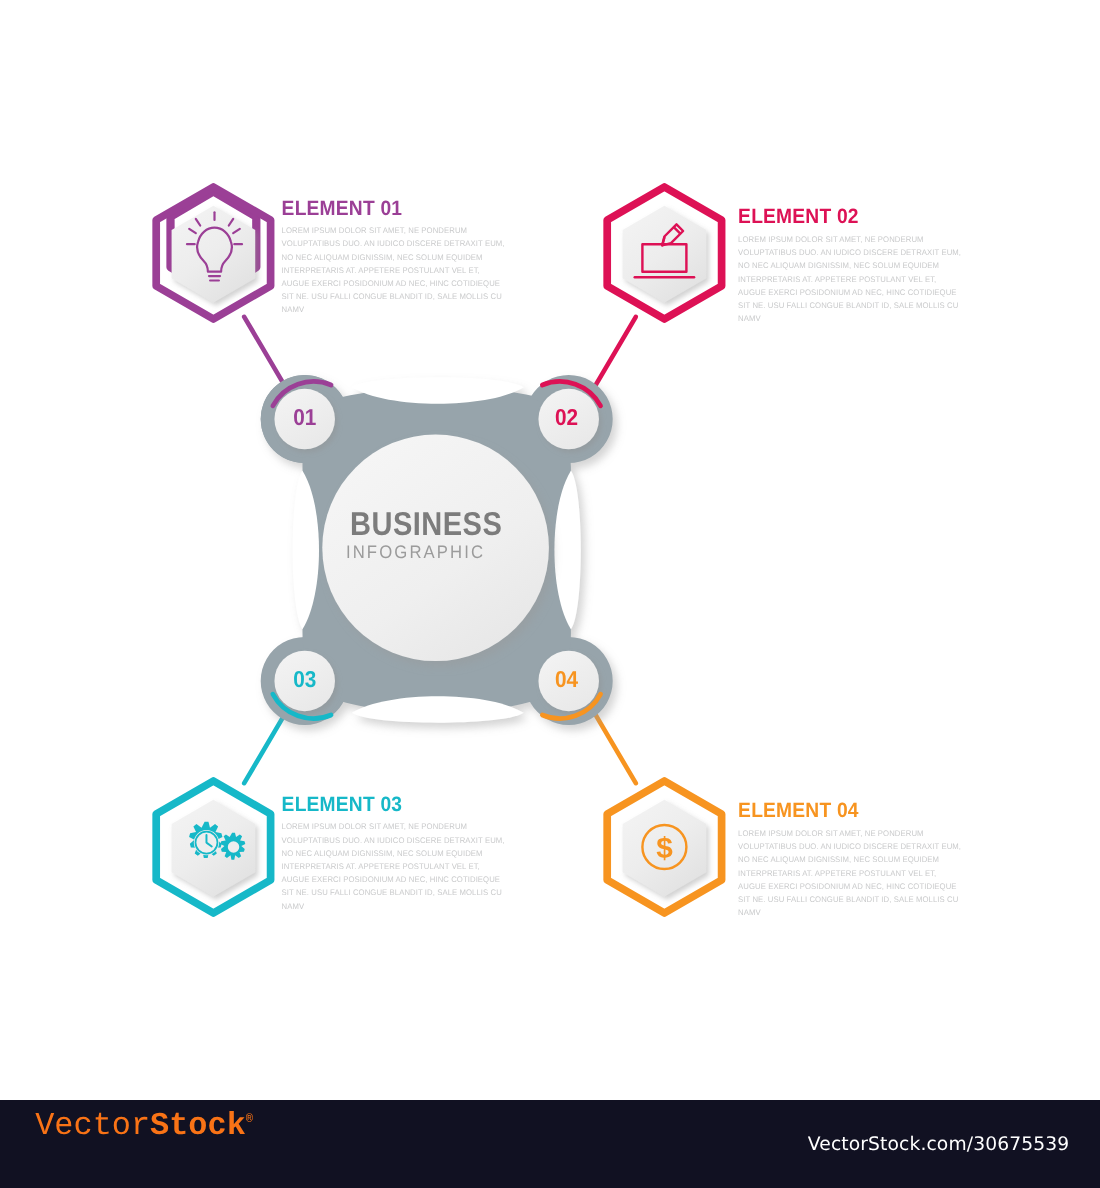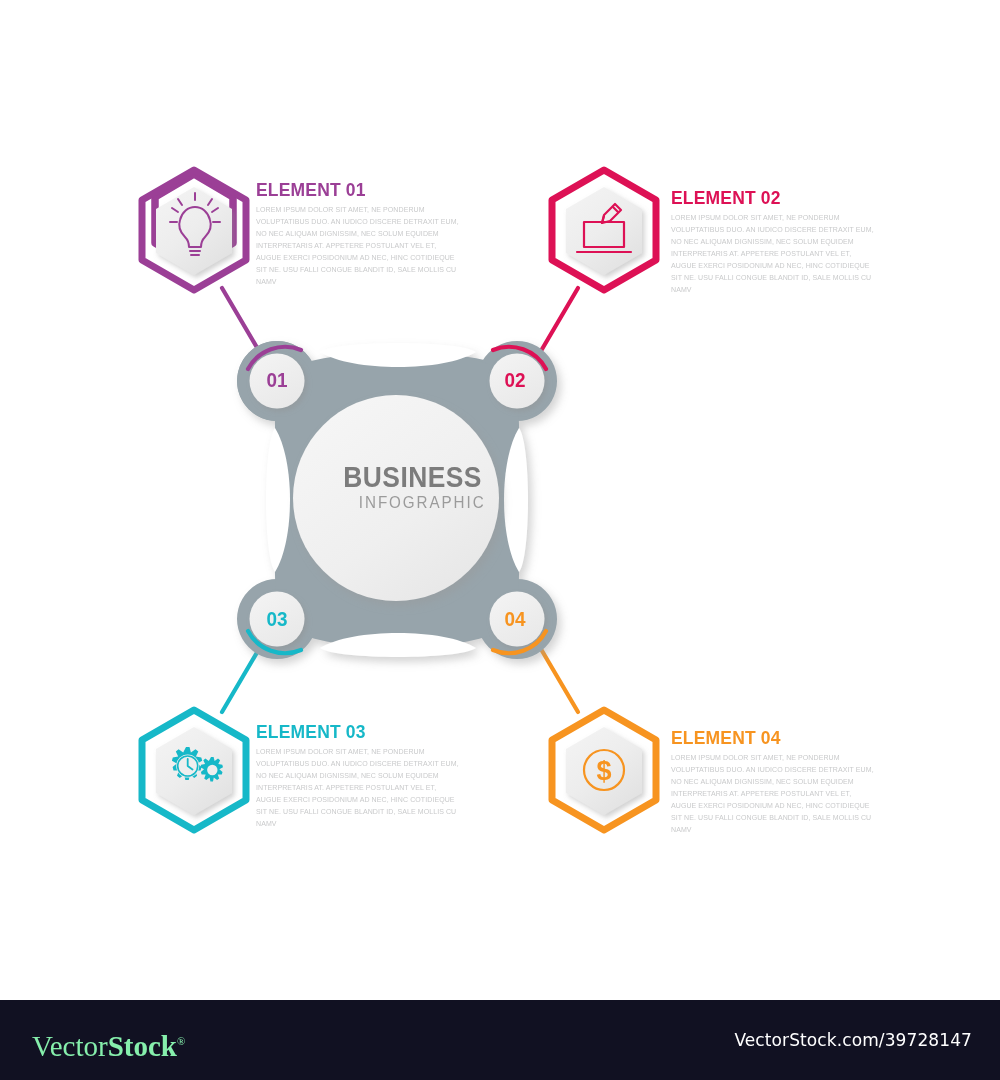--- a/index.html
+++ b/index.html
@@ -62,21 +62,21 @@
   #text-02 { left: 671px; top: 188px; }
   #text-03 { left: 256px; top: 722px; }
   #text-04 { left: 671px; top: 728px; }
 
   
   .center-label {
     position: absolute;
     left: 307px;
     top: 462px;
     width: 186px;
-    text-align: right;
+    text-align: left;
     pointer-events: none;
   }
   .center-title {
     font-family: "Liberation Sans Narrow", "Liberation Sans", sans-serif;
     font-weight: bold;
     font-size: 30px;
     color: #7c7c7c;
     line-height: 1;
     letter-spacing: 0.5px;
     transform: scaleX(0.88);
@@ -113,24 +113,24 @@
     position: absolute;
     left: 0;
     top: 1000px;
     width: 1000px;
     height: 80px;
     background: #111122;
   }
   .vs-logo {
     position: absolute;
     left: 32px;
-    top: 32px;
-    font-family: Liberation Serif, serif;
+    top: 9px;
+    font-family: Liberation Mono, monospace;
     font-size: 29px;
-    color: #86efac;
+    color: #f97316;
     line-height: 1;
     white-space: nowrap;
   }
   .vs-logo .vs-light { font-weight: 300; }
   .vs-logo .vs-bold { font-weight: bold; }
   .vs-logo .vs-reg {
     font-size: 11px;
     vertical-align: super;
   }
   .vs-url {
@@ -346,14 +346,14 @@
     <p class="element-title" style="color:#f79420">ELEMENT 04</p>
     <p class="element-body">LOREM IPSUM DOLOR SIT AMET, NE PONDERUM VOLUPTATIBUS DUO. AN IUDICO DISCERE DETRAXIT EUM, NO NEC ALIQUAM DIGNISSIM, NEC SOLUM EQUIDEM INTERPRETARIS AT. APPETERE POSTULANT VEL ET, AUGUE EXERCI POSIDONIUM AD NEC, HINC COTIDIEQUE SIT NE. USU FALLI CONGUE BLANDIT ID, SALE MOLLIS CU NAMV</p>
   </div>
 
 </div>
 
 <div id="footer">
   <div class="vs-logo">
     <span class="vs-light">Vector</span><span class="vs-bold">Stock</span><span class="vs-reg">®</span>
   </div>
-  <div class="vs-url">VectorStock.com/39728147</div>
+  <div class="vs-url">VectorStock.com/30675539</div>
 </div>
 
 </body></html>

